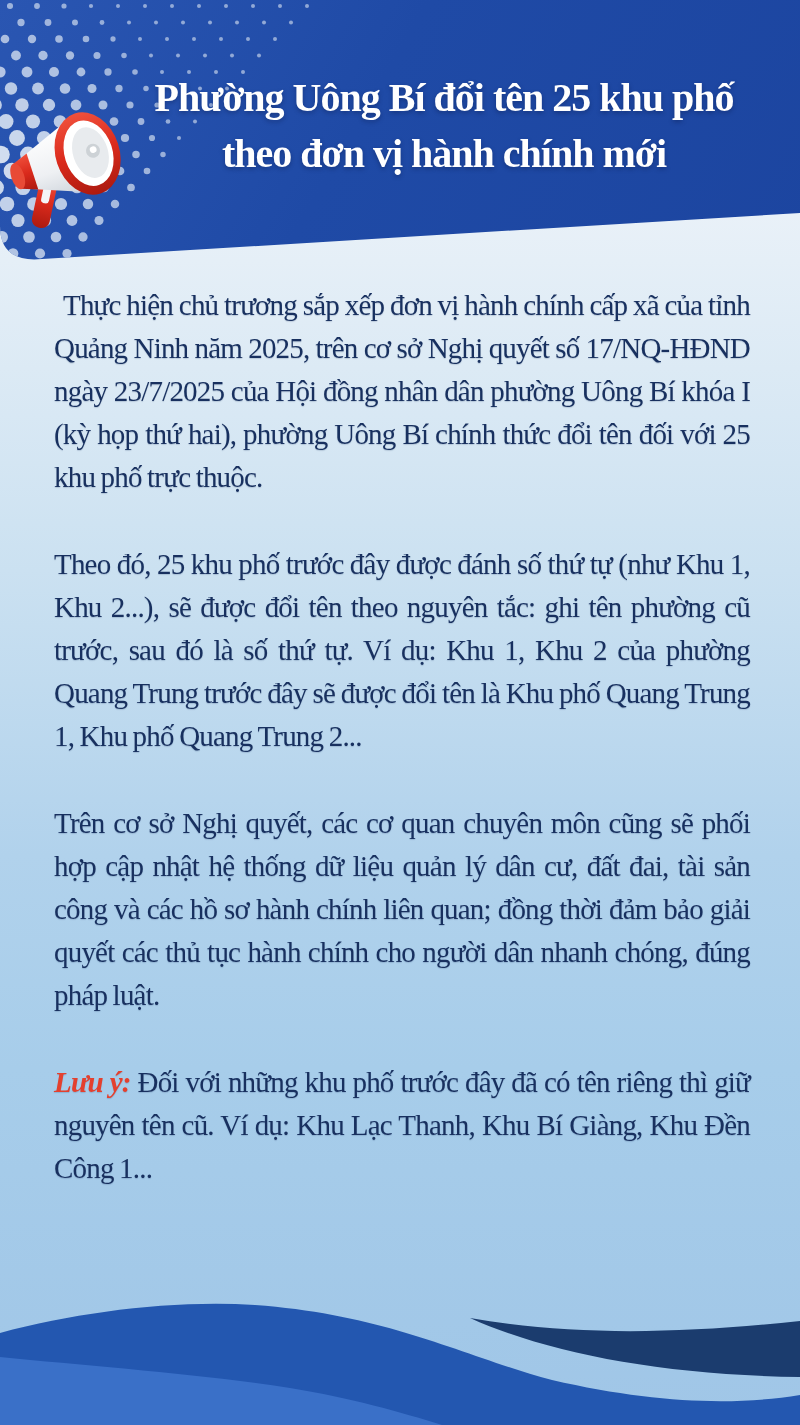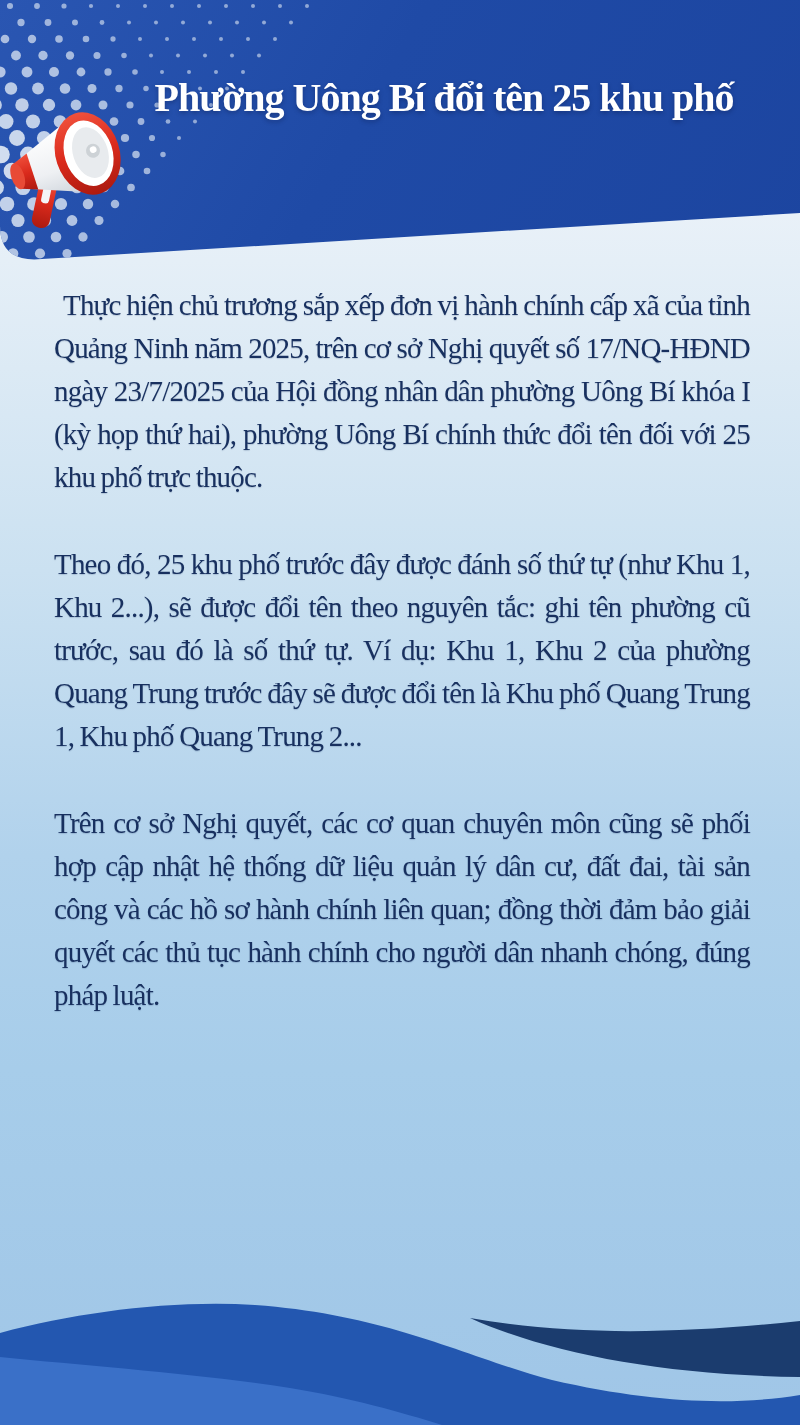--- a/index.html
+++ b/index.html
@@ -187,27 +187,29 @@
         <ellipse cx="78" cy="60" rx="32" ry="42" fill="url(#redg)"></ellipse>
         <ellipse cx="79" cy="60" rx="24" ry="33.5" fill="#ffffff"></ellipse>
         <ellipse cx="81" cy="60" rx="17.5" ry="26" fill="#e8ebee"></ellipse>
         <ellipse cx="84" cy="59" rx="7" ry="7" fill="#cdd2d6"></ellipse>
         <circle cx="84.5" cy="58" r="3.4" fill="#ffffff"></circle>
       </g>
     </svg>
 
     <div class="title">
       <div>Phường Uông Bí đổi tên 25 khu phố</div>
+      <div>theo đơn vị hành chính mới</div>
     </div>
   </header>
 
   <main class="content">
     <p class="para indent">Thực hiện chủ trương sắp xếp đơn vị hành chính cấp xã của tỉnh Quảng Ninh năm 2025, trên cơ sở Nghị quyết số 17/NQ-HĐND ngày 23/7/2025 của Hội đồng nhân dân phường Uông Bí khóa I (kỳ họp thứ hai), phường Uông Bí chính thức đổi tên đối với 25 khu phố trực thuộc.</p>
     <p class="para">Theo đó, 25 khu phố trước đây được đánh số thứ tự (như Khu 1, Khu 2...), sẽ được đổi tên theo nguyên tắc: ghi tên phường cũ trước, sau đó là số thứ tự. Ví dụ: Khu 1, Khu 2 của phường Quang Trung trước đây sẽ được đổi tên là Khu phố Quang Trung 1, Khu phố Quang Trung 2...</p>
     <p class="para">Trên cơ sở Nghị quyết, các cơ quan chuyên môn cũng sẽ phối hợp cập nhật hệ thống dữ liệu quản lý dân cư, đất đai, tài sản công và các hồ sơ hành chính liên quan; đồng thời đảm bảo giải quyết các thủ tục hành chính cho người dân nhanh chóng, đúng pháp luật.</p>
+    <p class="para note"><span class="note-label">Lưu ý:</span><span> Đối với những khu phố trước đây đã có tên riêng thì giữ nguyên tên cũ. Ví dụ: Khu Lạc Thanh, Khu Bí Giàng, Khu Đền Công 1...</span></p>
   </main>
 
   <svg class="waves" viewBox="0 0 800 165" preserveAspectRatio="none" aria-hidden="true">
     <path class="wave-dark" d="M470 58 C570 76 680 74 800 61 L800 117 C660 115 548 93 470 58 Z"></path>
     <path class="wave-royal" d="M0 73 C80 52 170 40 255 45 C390 55 462 96 552 120 C652 143 732 146 800 135 L800 165 L0 165 Z"></path>
     <path class="wave-bright" d="M0 97 C90 106 200 114 290 128 C352 138 400 152 442 165 L0 165 Z"></path>
   </svg>
 
 </div>
 

